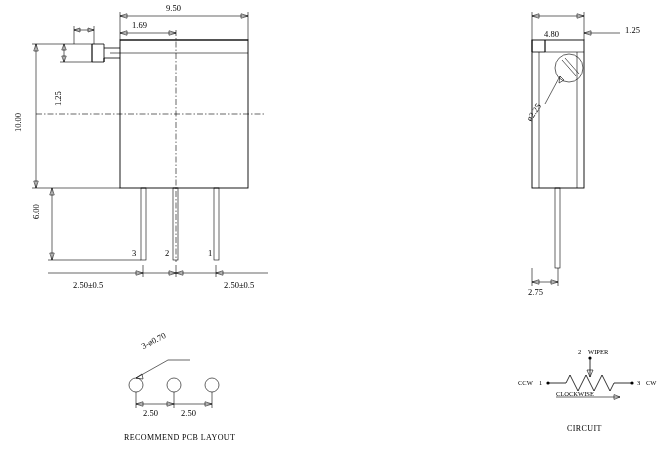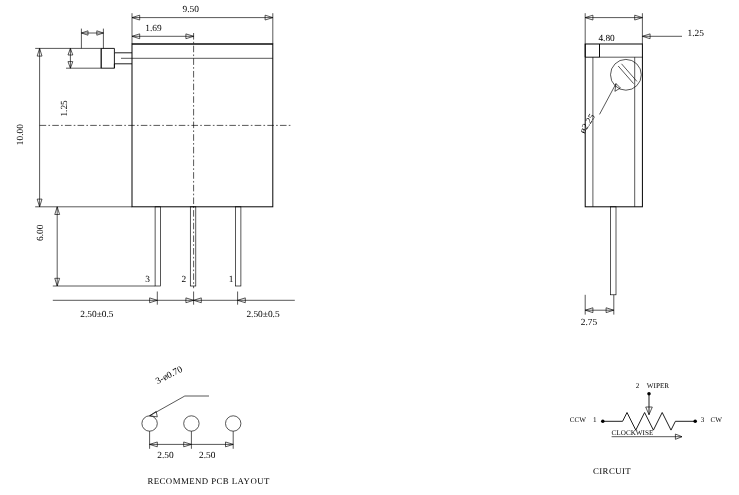--- a/index.html
+++ b/index.html
@@ -163,24 +163,24 @@
   <div class="lbl" style="left:224px;top:281px;">2.50±0.5</div>
 
   <div class="lbl" style="left:544px;top:4px;margin-top:26px;">4.80</div>
   <div class="lbl" style="left:625px;top:26px;">1.25</div>
   <div class="lbl" style="left:525px;top:118px;transform:rotate(-57deg);transform-origin:left top;">ø2.25</div>
   <div class="lbl" style="left:528px;top:288px;">2.75</div>
 
   <div class="lbl" style="left:140px;top:343px;transform:rotate(-27deg);transform-origin:left top;">3-ø0.70</div>
   <div class="lbl" style="left:143px;top:409px;">2.50</div>
   <div class="lbl" style="left:181px;top:409px;">2.50</div>
-  <div class="cap" style="left:114px;top:433px;padding-left:20px;">RECOMMEND PCB LAYOUT</div>
+  <div class="cap" style="left:104px;top:433px;padding-left:20px;">RECOMMEND PCB LAYOUT</div>
 
   <div class="lbl xs" style="left:578px;top:347px;">2</div>
   <div class="lbl xs" style="left:588px;top:347px;">WIPER</div>
   <div class="lbl xs" style="left:518px;top:378px;">CCW</div>
   <div class="lbl xs" style="left:539px;top:378px;">1</div>
   <div class="lbl xs" style="left:637px;top:378px;">3</div>
   <div class="lbl xs" style="left:646px;top:378px;">CW</div>
   <div class="lbl xs" style="left:556px;top:389px;">CLOCKWISE</div>
-  <div class="cap" style="left:539px;top:424px;text-align:right;">CIRCUIT</div>
+  <div class="cap" style="left:567px;top:424px;text-align:right;">CIRCUIT</div>
 
 </div>
 
 </body></html>

